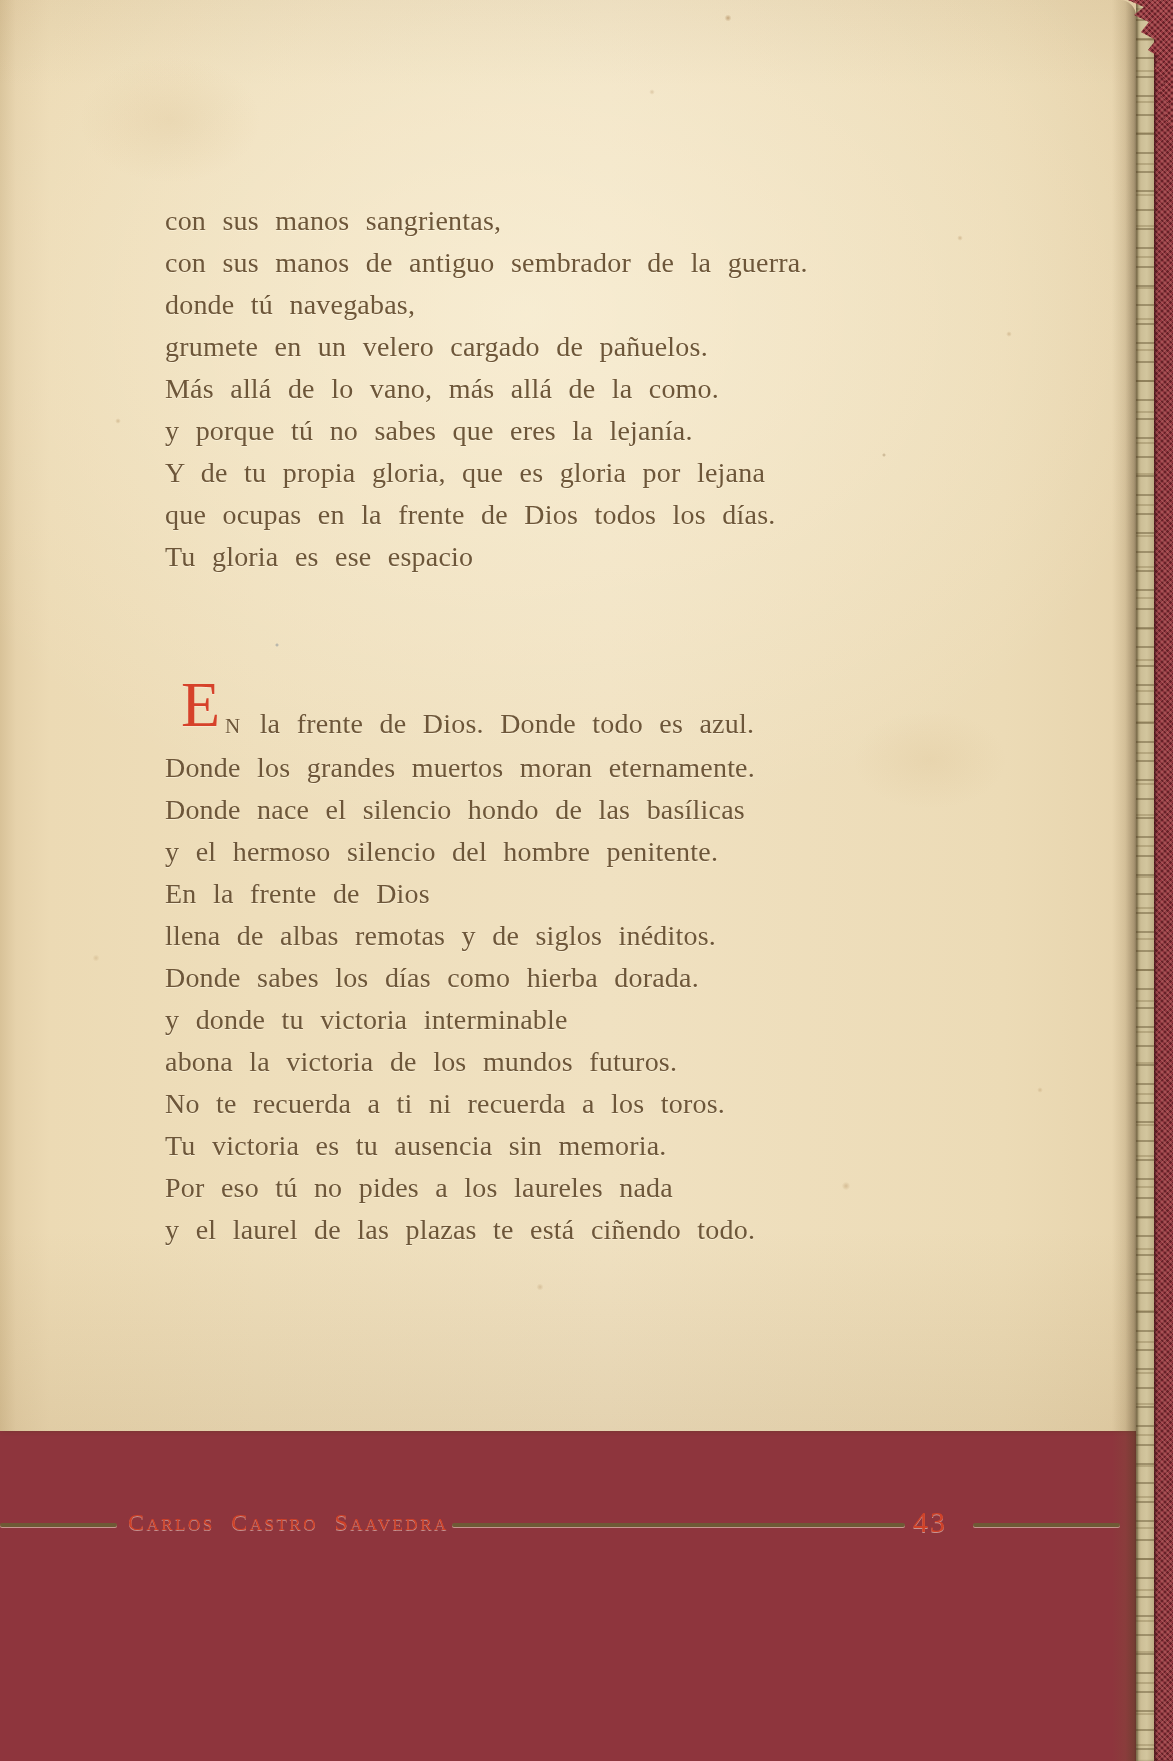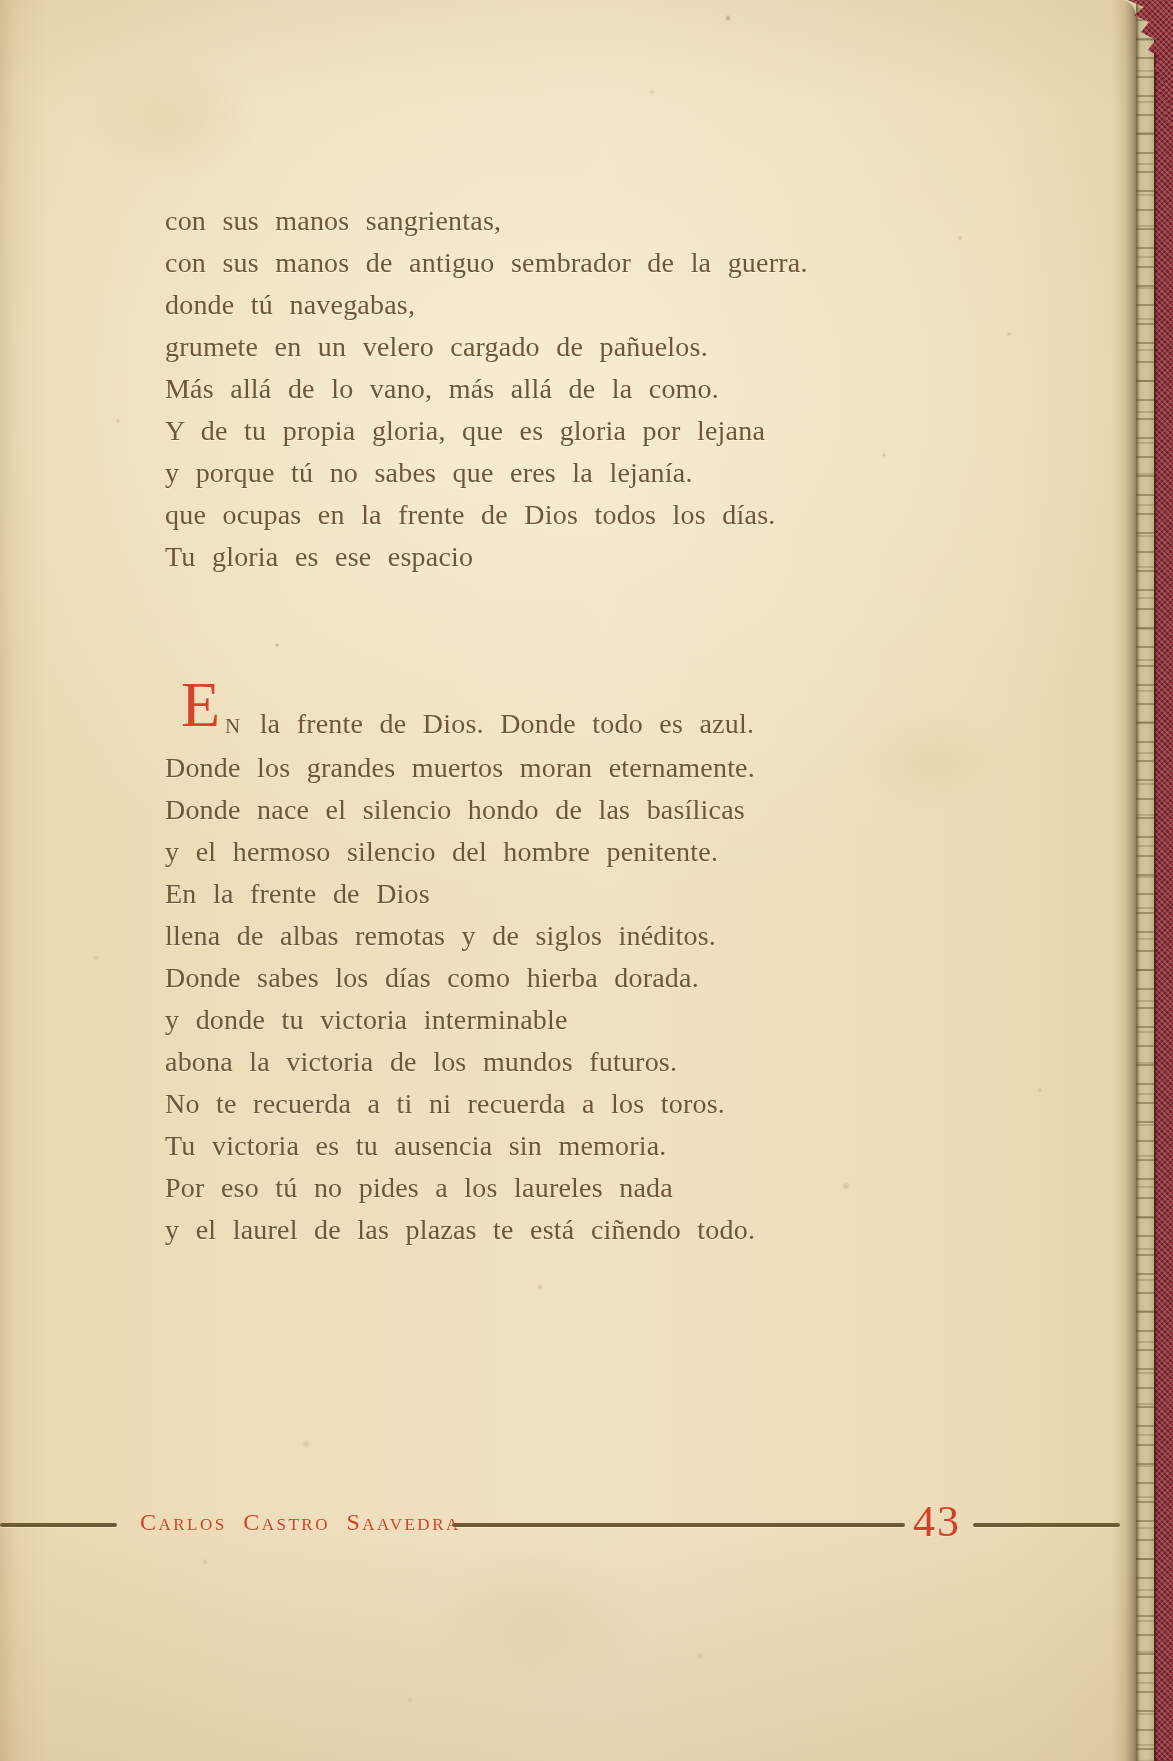--- a/index.html
+++ b/index.html
@@ -4,21 +4,21 @@
 <style>
   html,body{margin:0;padding:0;}
   body{
     width:1173px;height:1761px;position:relative;overflow:hidden;
     background:#8e353d;
     font-family:"Liberation Serif", serif;
   }
 
   
   .paper{
-    position:absolute;left:0;top:0;width:1136px;height:1761px;
+    position:absolute;left:0;top:0;width:1136px;height:1431px;
     border-radius:0 16px 0 0;
     background:
       radial-gradient(ellipse 900px 700px at 45% 22%, rgba(255,248,228,0.50), rgba(255,248,228,0) 75%),
       linear-gradient(180deg, rgba(140,105,55,0.07) 0%, rgba(140,105,55,0) 6%, rgba(140,105,55,0) 86%, rgba(140,105,55,0.12) 100%),
       linear-gradient(90deg, #d8c298 0px, #e6d2ab 16px, #ecdab4 50px, #eedebb 22%, #f0e1c1 52%, #ecdbb6 86%, #e7d4ad 97%, #ddc99f 100%);
     box-shadow: 2px 0 4px rgba(80,60,30,0.45);
     padding-left: 31px;
   }
 
   
@@ -69,30 +69,30 @@
   
   .rule{
     position:absolute;top:1523px;height:4px;
     background:#6e5a35;border-radius:2px;
     box-shadow:0 1px 0 rgba(255,248,228,0.5);
   }
   .rule-left{left:0;width:117px;}
   .rule-mid{left:452px;width:453px;}
   .rule-right{left:973px;width:147px;}
   .author{
-    position:absolute;left:140px;top:1509px;
+    position:absolute;left:128px;top:1509px;
     font-variant:small-caps;
     font-size:24px;line-height:26px;
     letter-spacing:2.5px;word-spacing:8px;
     color:#d04127;
     text-shadow:0 1px 0 rgba(255,240,225,0.5);
   }
   .pagenum{
     position:absolute;left:913px;top:1504px;
-    font-size:44px;line-height:36px;letter-spacing:2px;
+    font-size:30px;line-height:36px;letter-spacing:2px;
     color:#d04127;
     text-shadow:0 1px 0 rgba(255,240,225,0.5);
   }
 
   
   .paper-edge-shadow{
     position:absolute;left:1112px;top:0;width:24px;height:1761px;
     border-radius:0 16px 0 0;
     background:linear-gradient(90deg, rgba(120,95,55,0) 0%, rgba(120,95,55,0.18) 55%, rgba(90,70,40,0.45) 92%, rgba(70,55,30,0.55) 100%);
     pointer-events:none;
@@ -128,22 +128,22 @@
 <div class="paper">
   <div class="spots"></div>
 
   <div class="poem">
     <div class="stanza stanza1">
         <div class="line">con sus manos sangrientas,</div>
         <div class="line">con sus manos de antiguo sembrador de la guerra.</div>
         <div class="line">donde tú navegabas,</div>
         <div class="line">grumete en un velero cargado de pañuelos.</div>
         <div class="line">Más allá de lo vano, más allá de la como.</div>
+        <div class="line">y porque tú no sabes que eres la lejanía.</div>
         <div class="line">Y de tu propia gloria, que es gloria por lejana</div>
-        <div class="line">y porque tú no sabes que eres la lejanía.</div>
         <div class="line">que ocupas en la frente de Dios todos los días.</div>
         <div class="line">Tu gloria es ese espacio</div>
       </div>
 
     <div class="stanza stanza2">
       <div class="line line-first">
         <span class="initial">E</span><span class="smallcap">N</span> <span>la frente de Dios. Donde todo es azul.</span>
       </div>
       <div>
           <div class="line">Donde los grandes muertos moran eternamente.</div>

